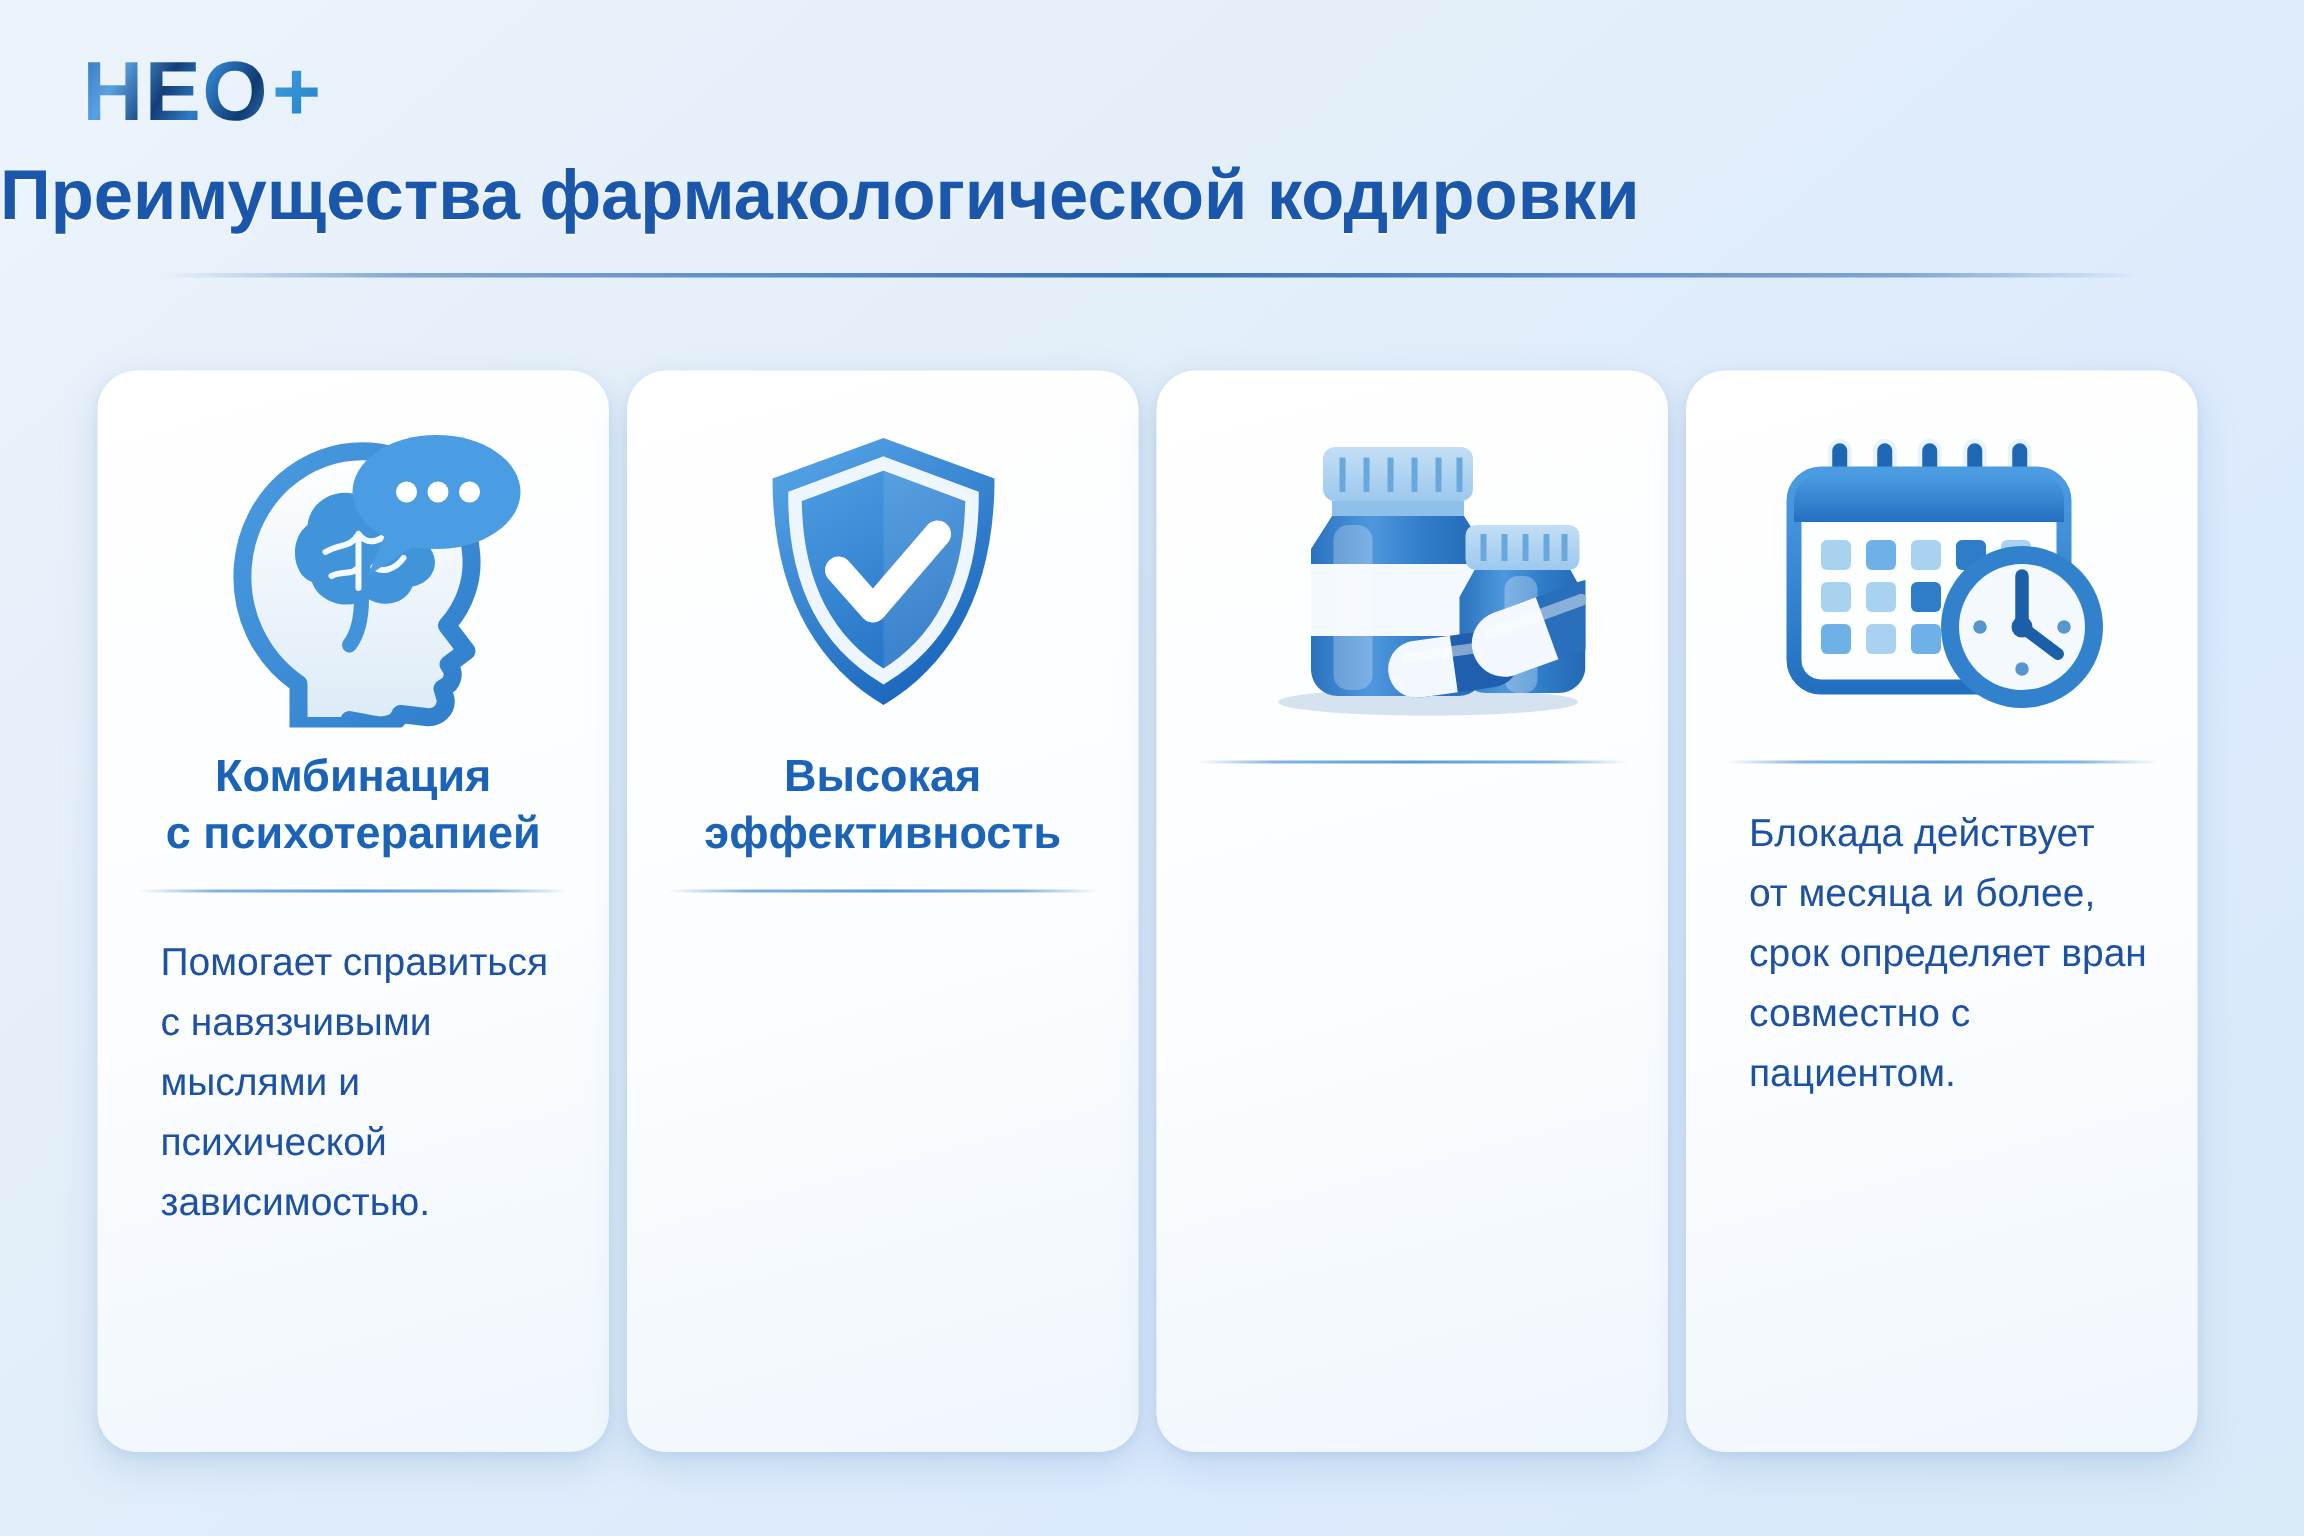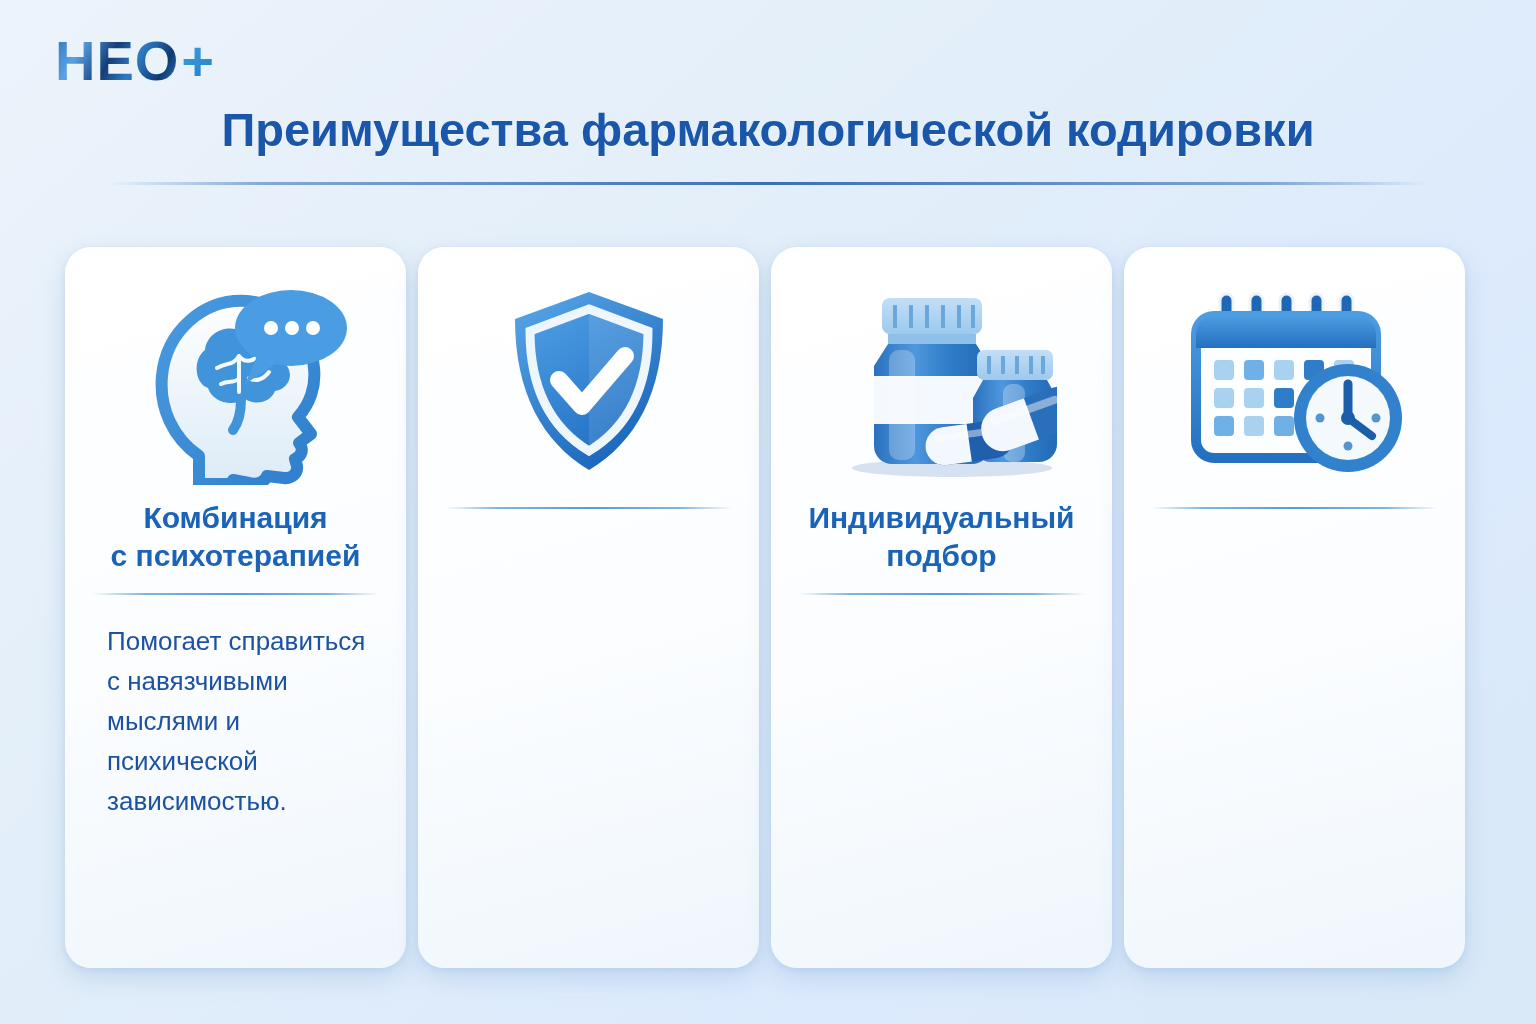--- a/index.html
+++ b/index.html
@@ -25,21 +25,21 @@
     -webkit-background-clip: text; background-clip: text; color: transparent;
   }
   .logo-plus {
     background: linear-gradient(135deg, #4aa2e0 0%, #2f8fd2 55%, #1c74c0 100%);
     -webkit-background-clip: text; background-clip: text; color: transparent;
     margin-left: 2px;
   }
   
   .page-title {
     position: absolute; left: 0; right: 0; top: 102px;
-    text-align: center;
+    text-align: left;
     font-size: 47px; font-weight: bold;
     color: #1a57ab;
     text-shadow: 0 1px 1px rgba(255,255,255,0.8);
   }
   .title-divider {
     position: absolute; top: 182px; left: 7%; width: 86%;
     height: 3px; border: none;
     background: linear-gradient(90deg, rgba(46,108,181,0) 0%, rgba(46,108,181,0.55) 12%, rgba(29,90,165,0.85) 50%, rgba(46,108,181,0.55) 88%, rgba(46,108,181,0) 100%);
     border-radius: 2px;
   }
@@ -142,20 +142,22 @@
               <stop offset="0" stop-color="#4f9fe4"></stop>
                 <stop offset="1" stop-color="#2574c6"></stop>
             </linearGradient>
           </defs>
           <path d="M100 10 L174 37 C174 110 147 160 100 188 C53 160 26 110 26 37 Z" fill="url(#gShieldOuter)"></path>
           <path d="M100 27 L159 49 C159 107 138 146 100 169 C62 146 41 107 41 49 Z" fill="url(#gShieldInner)" stroke="#eef6fd" stroke-width="9"></path>
           <path d="M100 27 L100 169 C138 146 159 107 159 49 Z" fill="rgba(255,255,255,0.10)"></path>
           <path d="M70 98 L93 124 L136 74" stroke="#ffffff" stroke-width="18" fill="none" stroke-linecap="round" stroke-linejoin="round"></path>
         </svg>
       </div>
+      <h2 class="card-title">Высокая
+эффективность</h2>
       <div class="card-divider"></div>
     </article>
 
     <article class="card">
       <div class="icon-wrap">
         <svg width="230" height="205" viewBox="0 0 230 205">
           <defs>
             <linearGradient id="gBottle" x1="0" y1="0" x2="1" y2="0">
               <stop offset="0" stop-color="#2a72be"></stop>
                 <stop offset="0.35" stop-color="#4f97dd"></stop>
@@ -186,22 +188,20 @@
             <path d="M19 0 L44 0 L44 38 L19 38 C8.5 38 0 29.5 0 19 C0 8.5 8.5 0 19 0 Z" fill="#f2f8fd"></path>
             <rect x="10" y="7" width="60" height="7" rx="3.5" fill="rgba(255,255,255,0.45)"></rect>
           </g>
           <g transform="translate(148 136) rotate(-20)">
             <rect x="0" y="0" width="104" height="44" rx="22" fill="#2a6fbb"></rect>
             <path d="M22 0 L52 0 L52 44 L22 44 C9.8 44 0 34.2 0 22 C0 9.8 9.8 0 22 0 Z" fill="#f2f8fd"></path>
             <rect x="12" y="8" width="72" height="8" rx="4" fill="rgba(255,255,255,0.45)"></rect>
           </g>
         </svg>
       </div>
-      <h2 class="card-title">Индивидуальный
-подбор</h2>
       <div class="card-divider"></div>
     </article>
 
     <article class="card">
       <div class="icon-wrap">
         <svg width="230" height="205" viewBox="0 0 230 205">
           <defs>
             <linearGradient id="gCal" x1="0" y1="0" x2="0" y2="1">
               <stop offset="0" stop-color="#4c9ce2"></stop>
                 <stop offset="1" stop-color="#2470c0"></stop>
@@ -238,16 +238,20 @@
           <circle cx="168" cy="138" r="42" fill="#f3f9fd"></circle>
           <circle cx="140" cy="138" r="4.5" fill="#5795cf"></circle>
           <circle cx="196" cy="138" r="4.5" fill="#5795cf"></circle>
           <circle cx="168" cy="166" r="4.5" fill="#5795cf"></circle>
           <path d="M168 138 L168 104" stroke="#1c5fa8" stroke-width="9" stroke-linecap="round"></path>
           <path d="M168 138 L192 156" stroke="#1c5fa8" stroke-width="8" stroke-linecap="round"></path>
           <circle cx="168" cy="138" r="7" fill="#1c5fa8"></circle>
         </svg>
       </div>
       <div class="card-divider"></div>
+      <p class="card-body">Блокада действует
+от месяца и более,
+срок определяет вран
+совместно с пациентом.</p>
     </article>
 
   </div>
 </div>
 
 </body></html>

